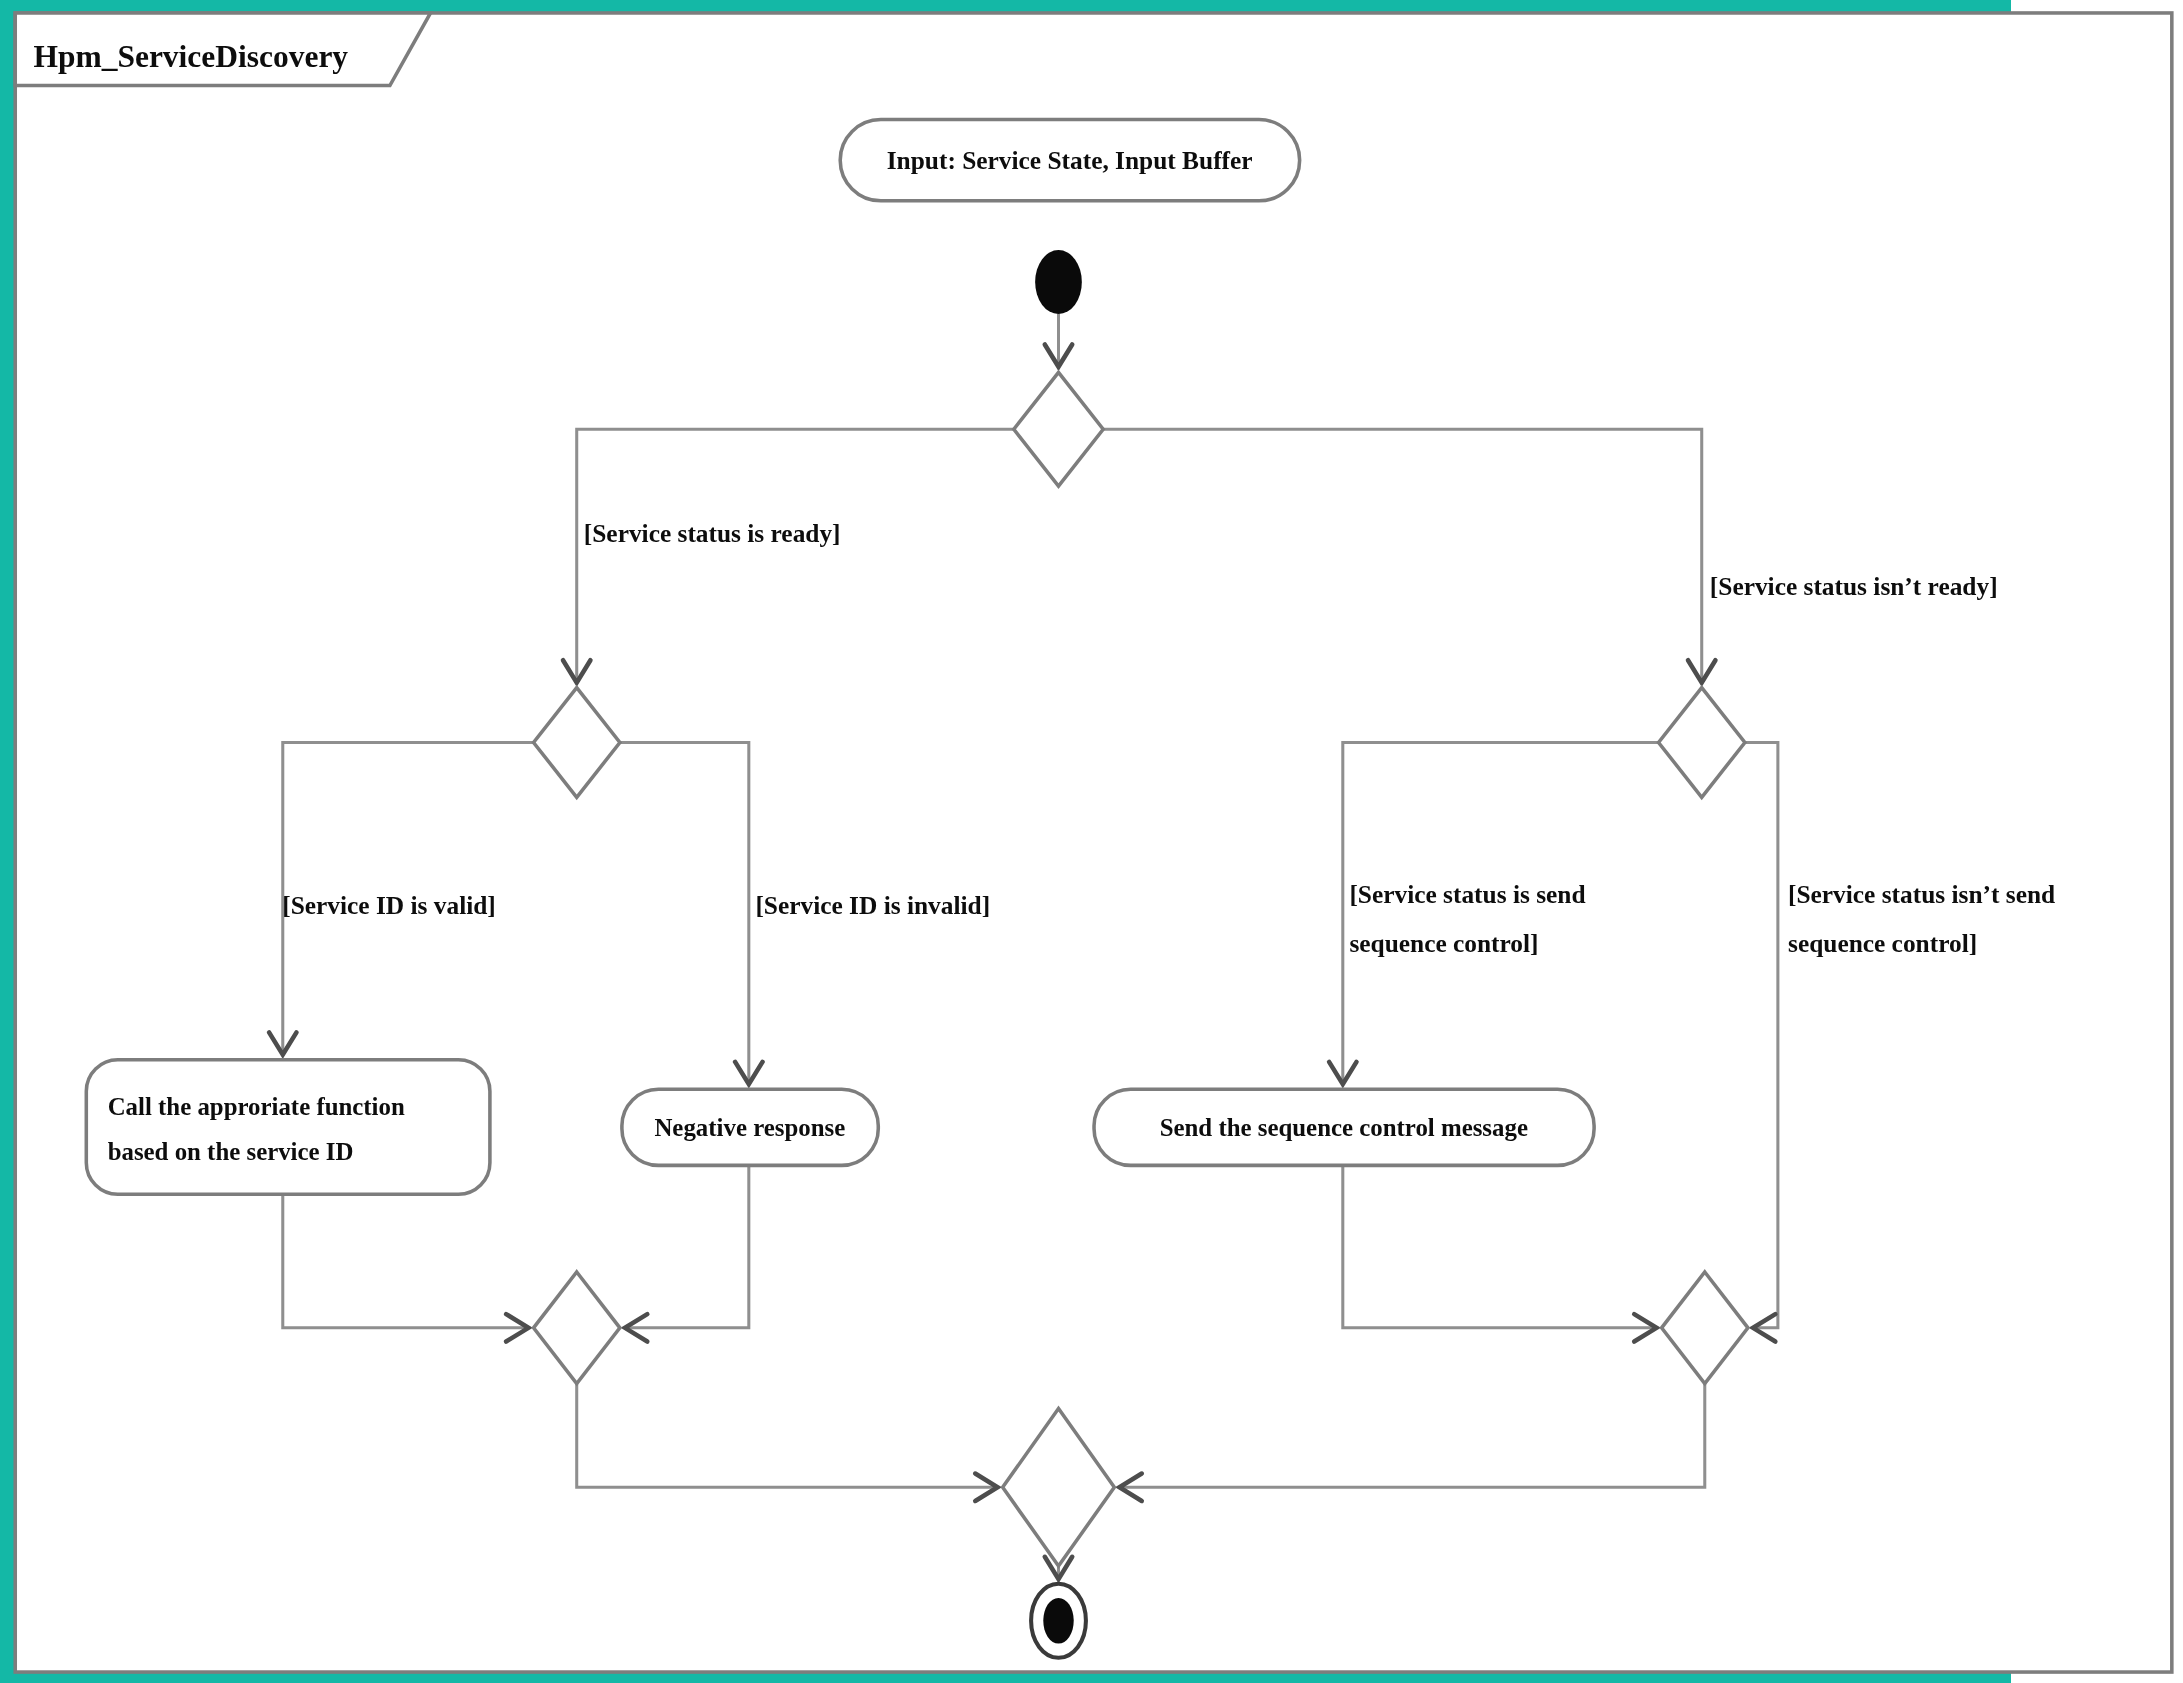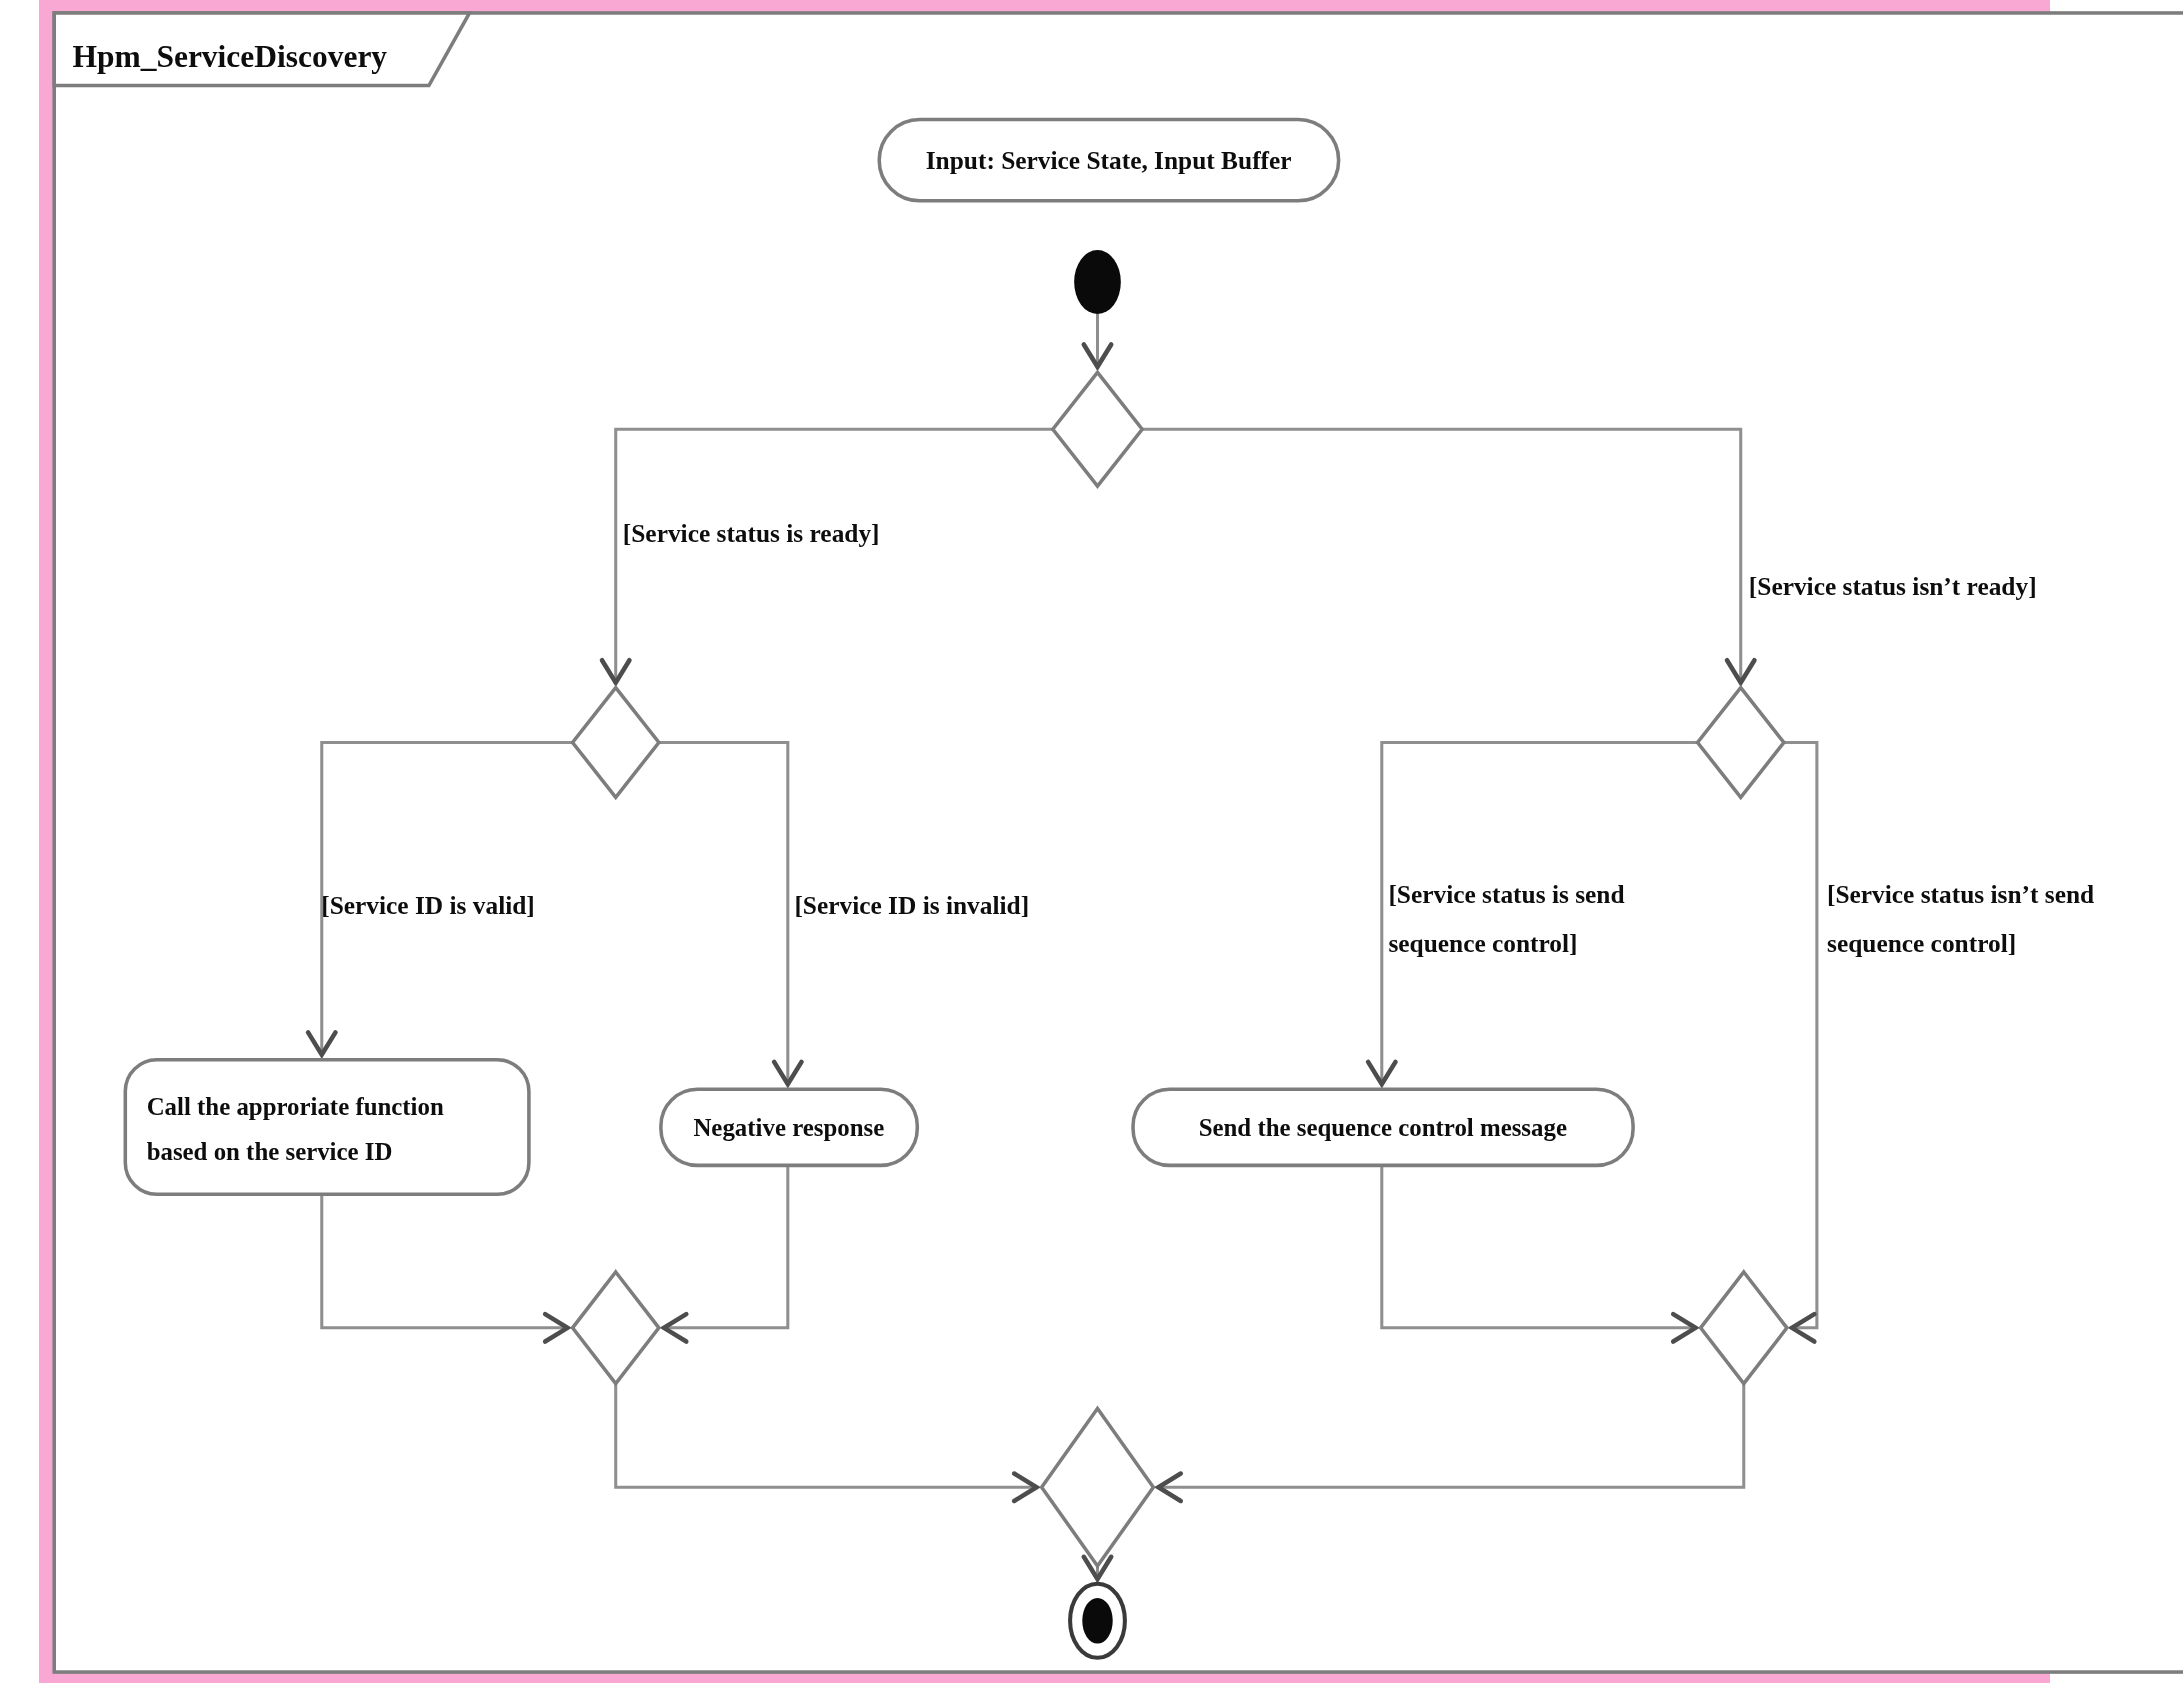--- a/index.html
+++ b/index.html
@@ -1,16 +1,16 @@
 <!DOCTYPE html>
 <html style="font-size:8.1px"><head>
 <meta charset="utf-8">
 <style>
   html,body{margin:0;padding:0;background:#ffffff;}
-  .stage{position:relative;width:2011px;height:1684px;background:#f9a8d4;font-family:"Liberation Serif","DejaVu Serif",serif;margin-left:39px;}
+  .stage{position:relative;width:2011px;height:1684px;background:#14b8a6;font-family:"Liberation Serif","DejaVu Serif",serif;}
   svg{display:block;}
   text{font-family:"Liberation Serif","DejaVu Serif",serif;font-weight:bold;fill:#0d0d0d;}
   .guard{font-size:50px;}
   .boxlabel{font-size:49px;}
   .title{font-size:62px;}
   .edge{stroke:#8f8f8f;stroke-width:6;fill:none;}
   .shape{stroke:#7d7d7d;stroke-width:7;fill:#ffffff;}
 </style>
 </head>
 <body>

